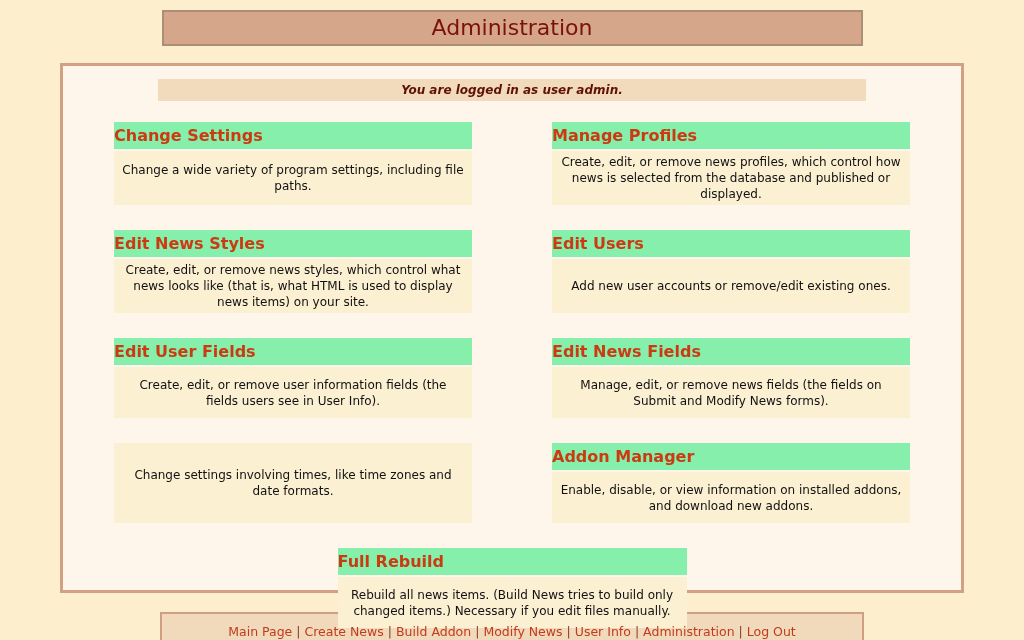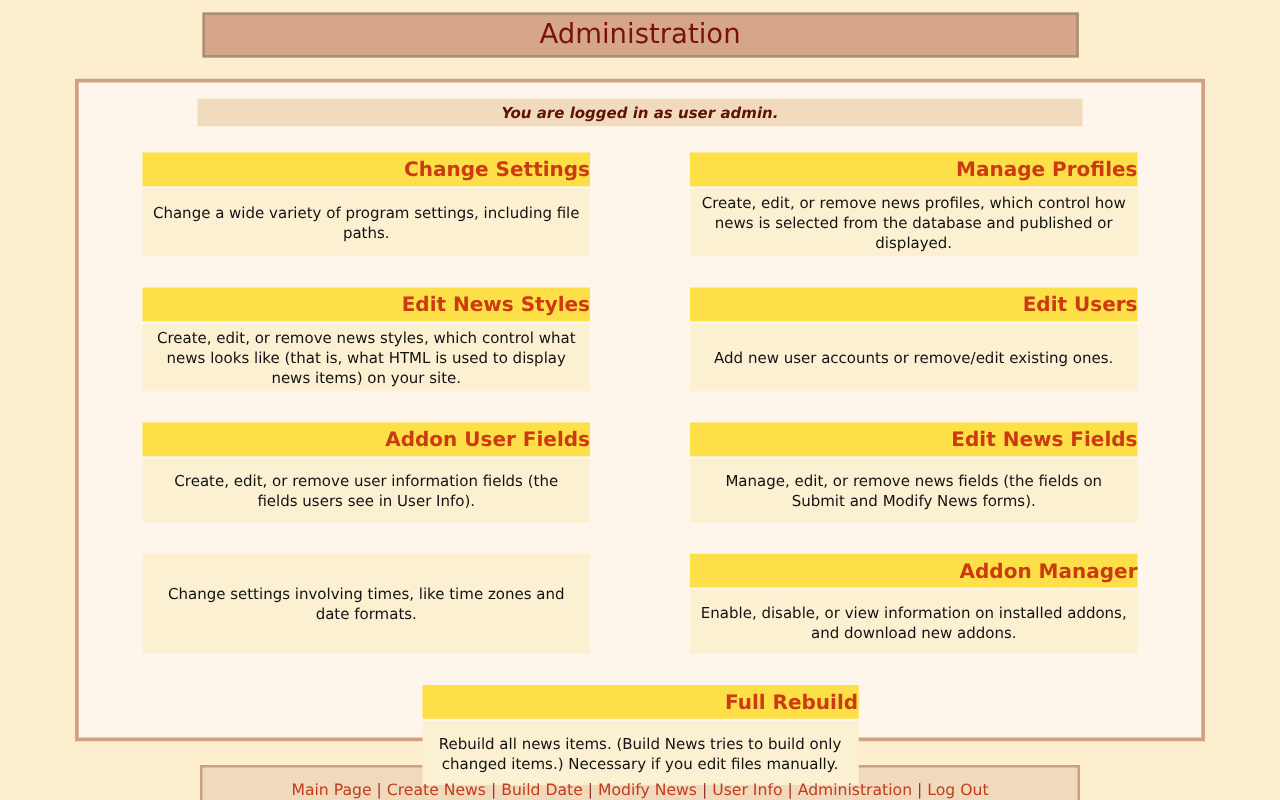--- a/index.html
+++ b/index.html
@@ -47,22 +47,22 @@
     column-gap: 80px;
     row-gap: 25px;
     justify-content: center;
     margin-top: 21px;
   }
   .card {
     display: flex;
     flex-direction: column;
   }
   .card-header {
-    background: #fde047;
-    text-align: right;
+    background: #86efac;
+    text-align: left;
     padding: 4px 0;
     margin-bottom: 2px;
   }
   .card-title {
     color: #cc3a12;
     font-size: 16px;
     font-weight: bold;
     text-decoration: none;
     cursor: pointer;
   }
@@ -142,21 +142,21 @@
 
     <div class="card">
       <div class="card-header">
         <a class="card-title">Edit Users</a>
       </div>
       <div class="card-body">Add new user accounts or remove/edit existing ones.</div>
     </div>
 
     <div class="card">
       <div class="card-header">
-        <a class="card-title">Addon User Fields</a>
+        <a class="card-title">Edit User Fields</a>
       </div>
       <div class="card-body">Create, edit, or remove user information fields (the fields users see in User Info).</div>
     </div>
 
     <div class="card">
       <div class="card-header">
         <a class="card-title">Edit News Fields</a>
       </div>
       <div class="card-body">Manage, edit, or remove news fields (the fields on Submit and Modify News forms).</div>
     </div>
@@ -179,14 +179,14 @@
       <div class="card-header">
         <a class="card-title">Full Rebuild</a>
       </div>
       <div class="card-body">Rebuild all news items. (Build News tries to build only changed items.) Necessary if you edit files manually.</div>
     </div>
   </div>
 
 </div>
 
 <div class="footer-bar">
-  <a>Main Page</a><span class="footer-sep">|</span><a>Create News</a><span class="footer-sep">|</span><a>Build Date</a><span class="footer-sep">|</span><a>Modify News</a><span class="footer-sep">|</span><a>User Info</a><span class="footer-sep">|</span><a>Administration</a><span class="footer-sep">|</span><a>Log Out</a>
+  <a>Main Page</a><span class="footer-sep">|</span><a>Create News</a><span class="footer-sep">|</span><a>Build Addon</a><span class="footer-sep">|</span><a>Modify News</a><span class="footer-sep">|</span><a>User Info</a><span class="footer-sep">|</span><a>Administration</a><span class="footer-sep">|</span><a>Log Out</a>
 </div>
 
 </body></html>

